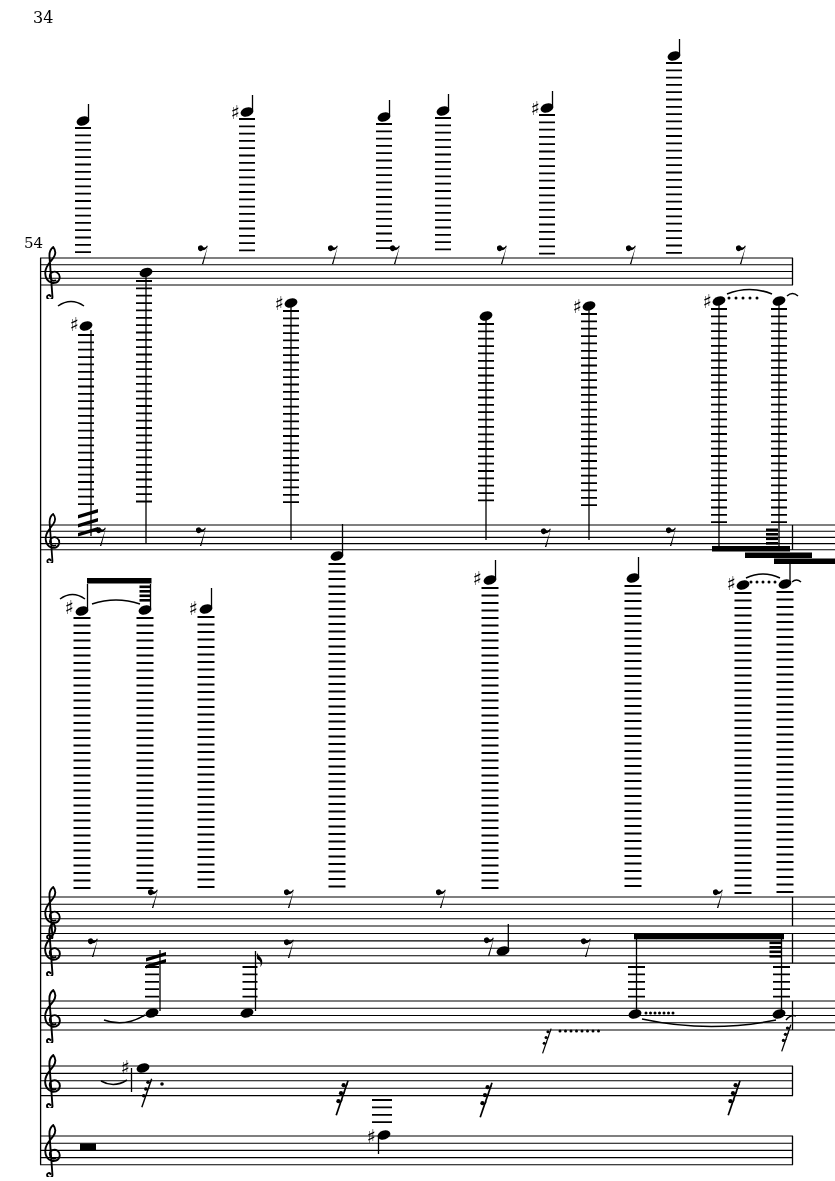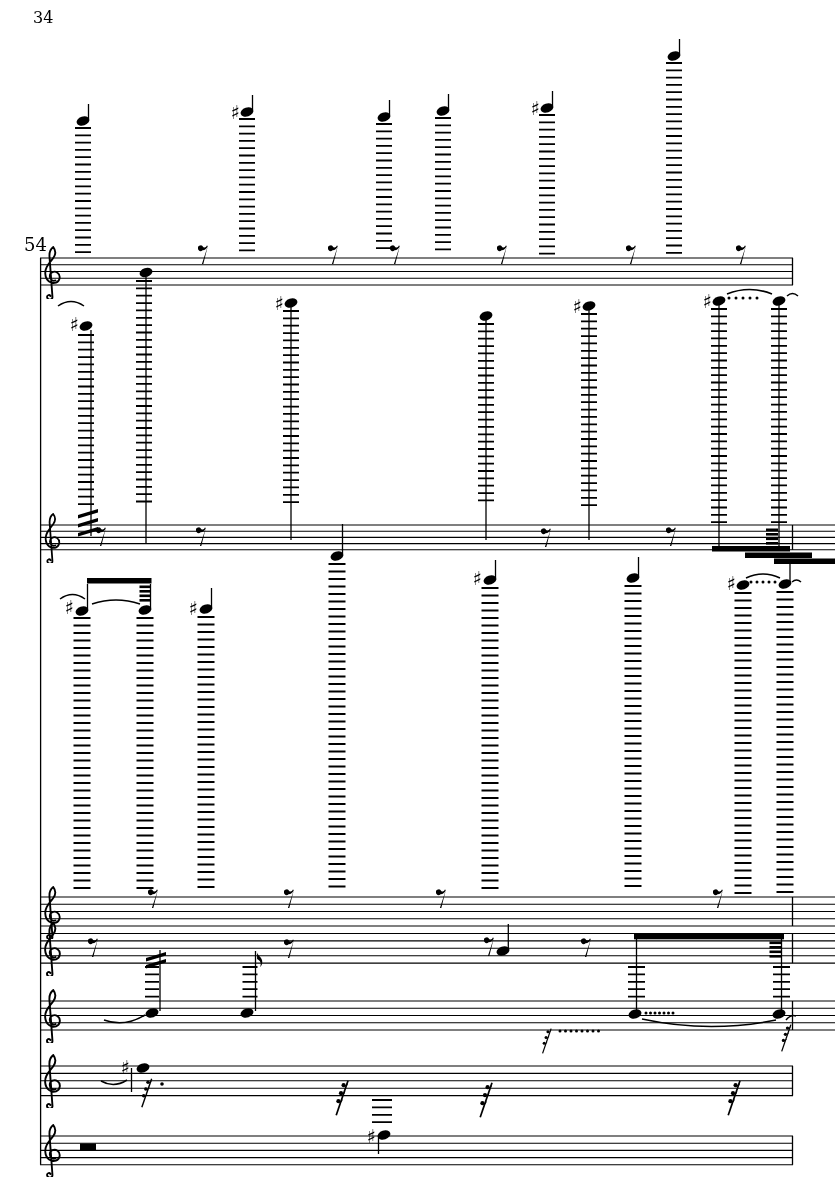--- a/index.html
+++ b/index.html
@@ -1,21 +1,21 @@
 <!DOCTYPE html>
 <html><head>
 <meta charset="utf-8">
 <style>
   html,body{margin:0;padding:0;background:#e8e8e8;}
   #page{position:relative;width:816px;height:1181px;background:#ffffff;margin:0 auto;
         font-family:"DejaVu Serif", serif;overflow:hidden;padding-left:36px;}
   #score-svg{position:absolute;left:0;top:0;}
   .num{position:absolute;color:#000;}
   #page-number{left:33px;top:8px;font-size:16px;}
-  #measure-number{left:24px;top:234px;font-size:18px;}
+  #measure-number{left:24px;top:234px;font-size:15px;}
 </style>
 </head>
 <body>
 
 <div id="page">
   <div id="page-number" class="num">34</div>
   <div id="measure-number" class="num">54</div>
 
   <svg id="score-svg" width="835" height="1181" viewBox="0 0 835 1181">
     <defs>

